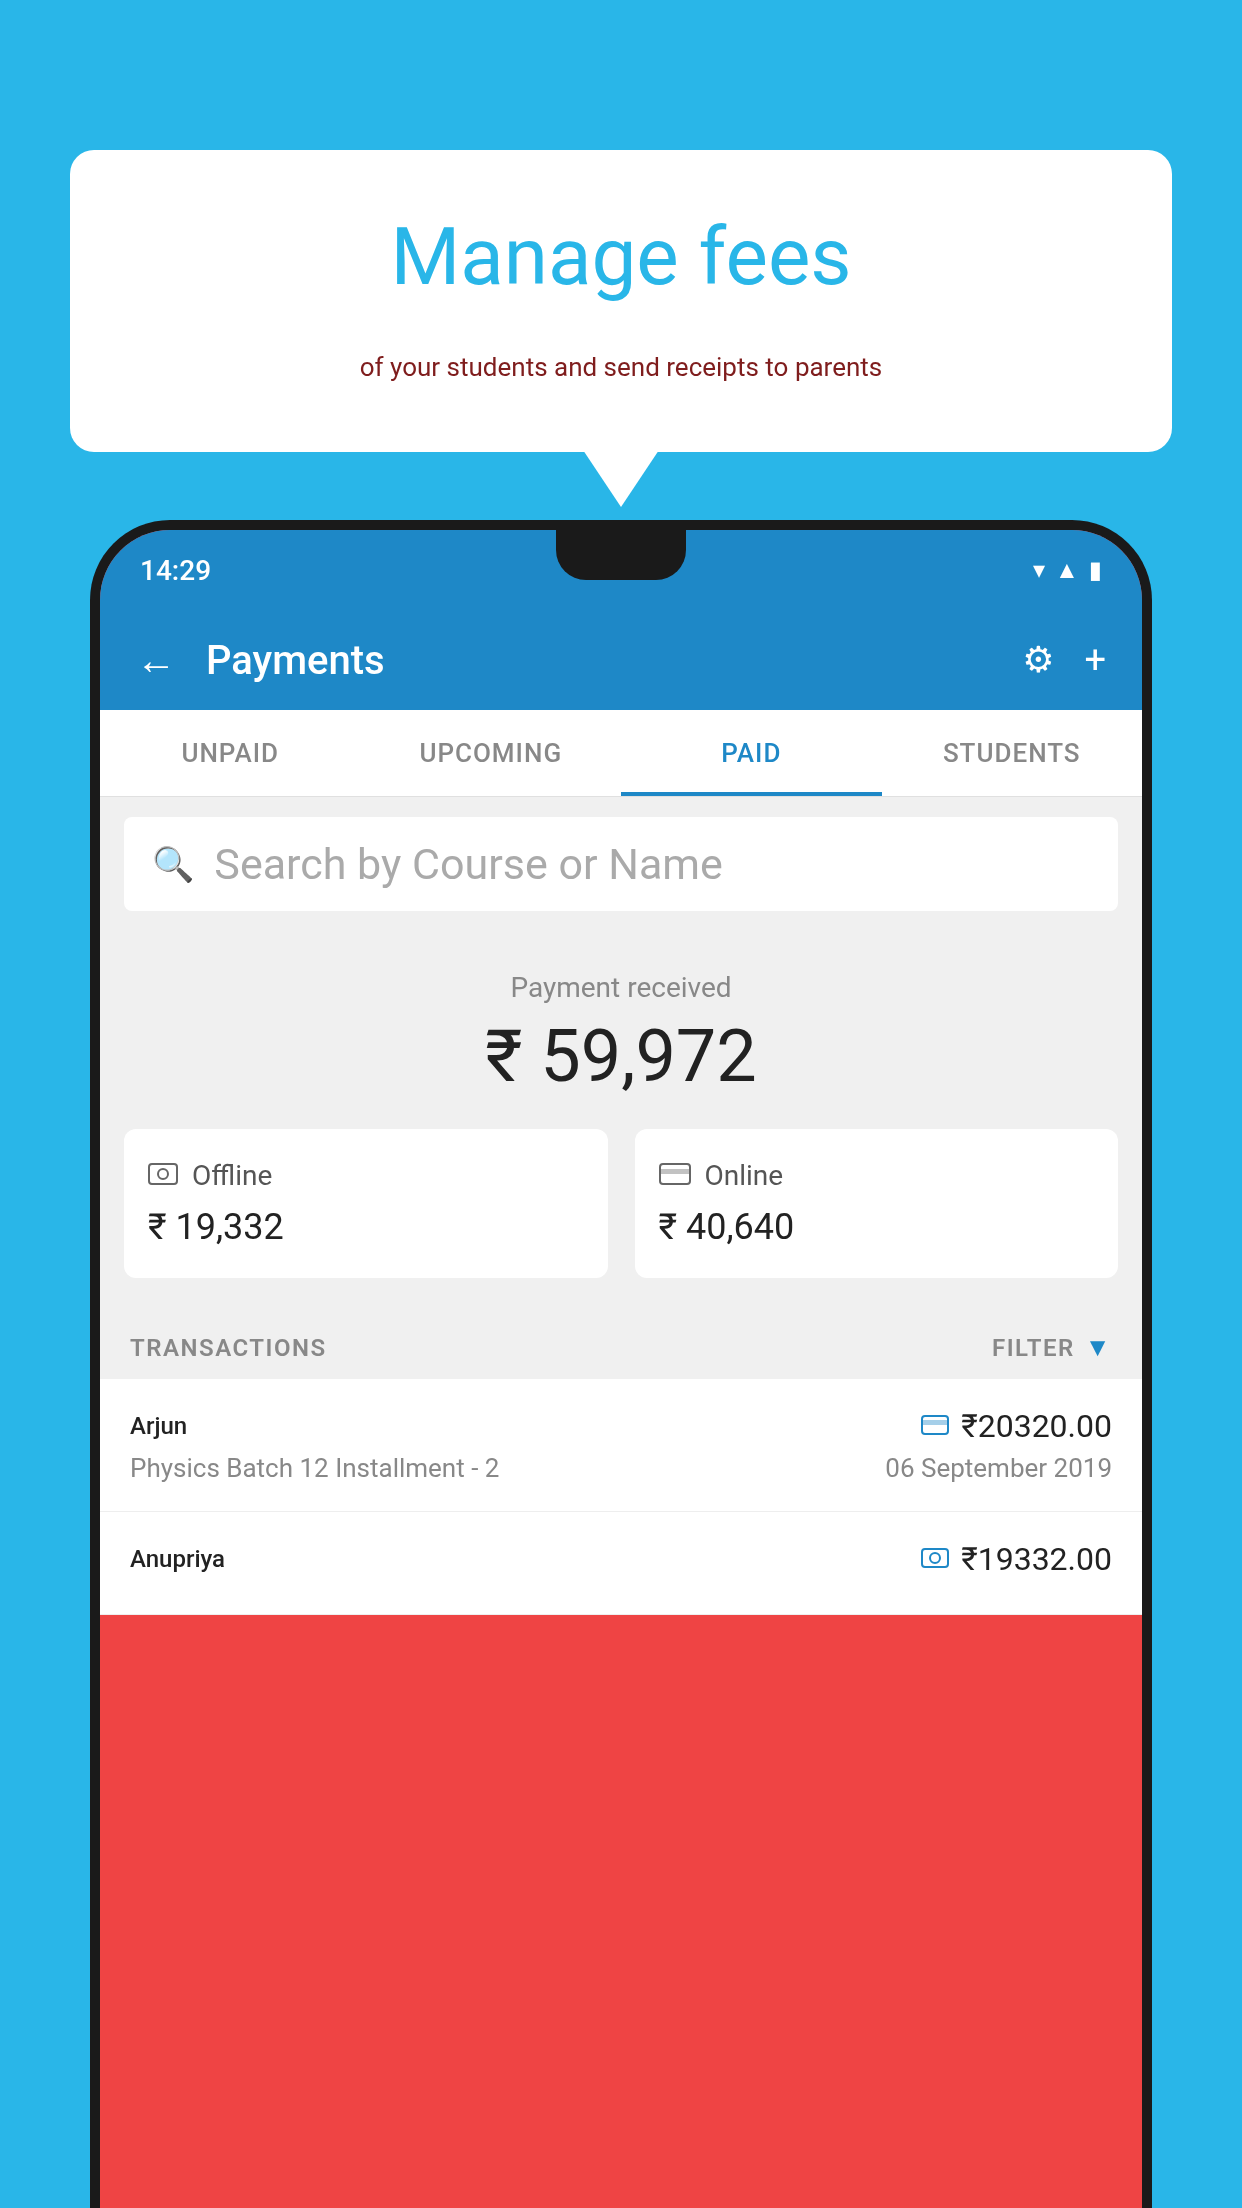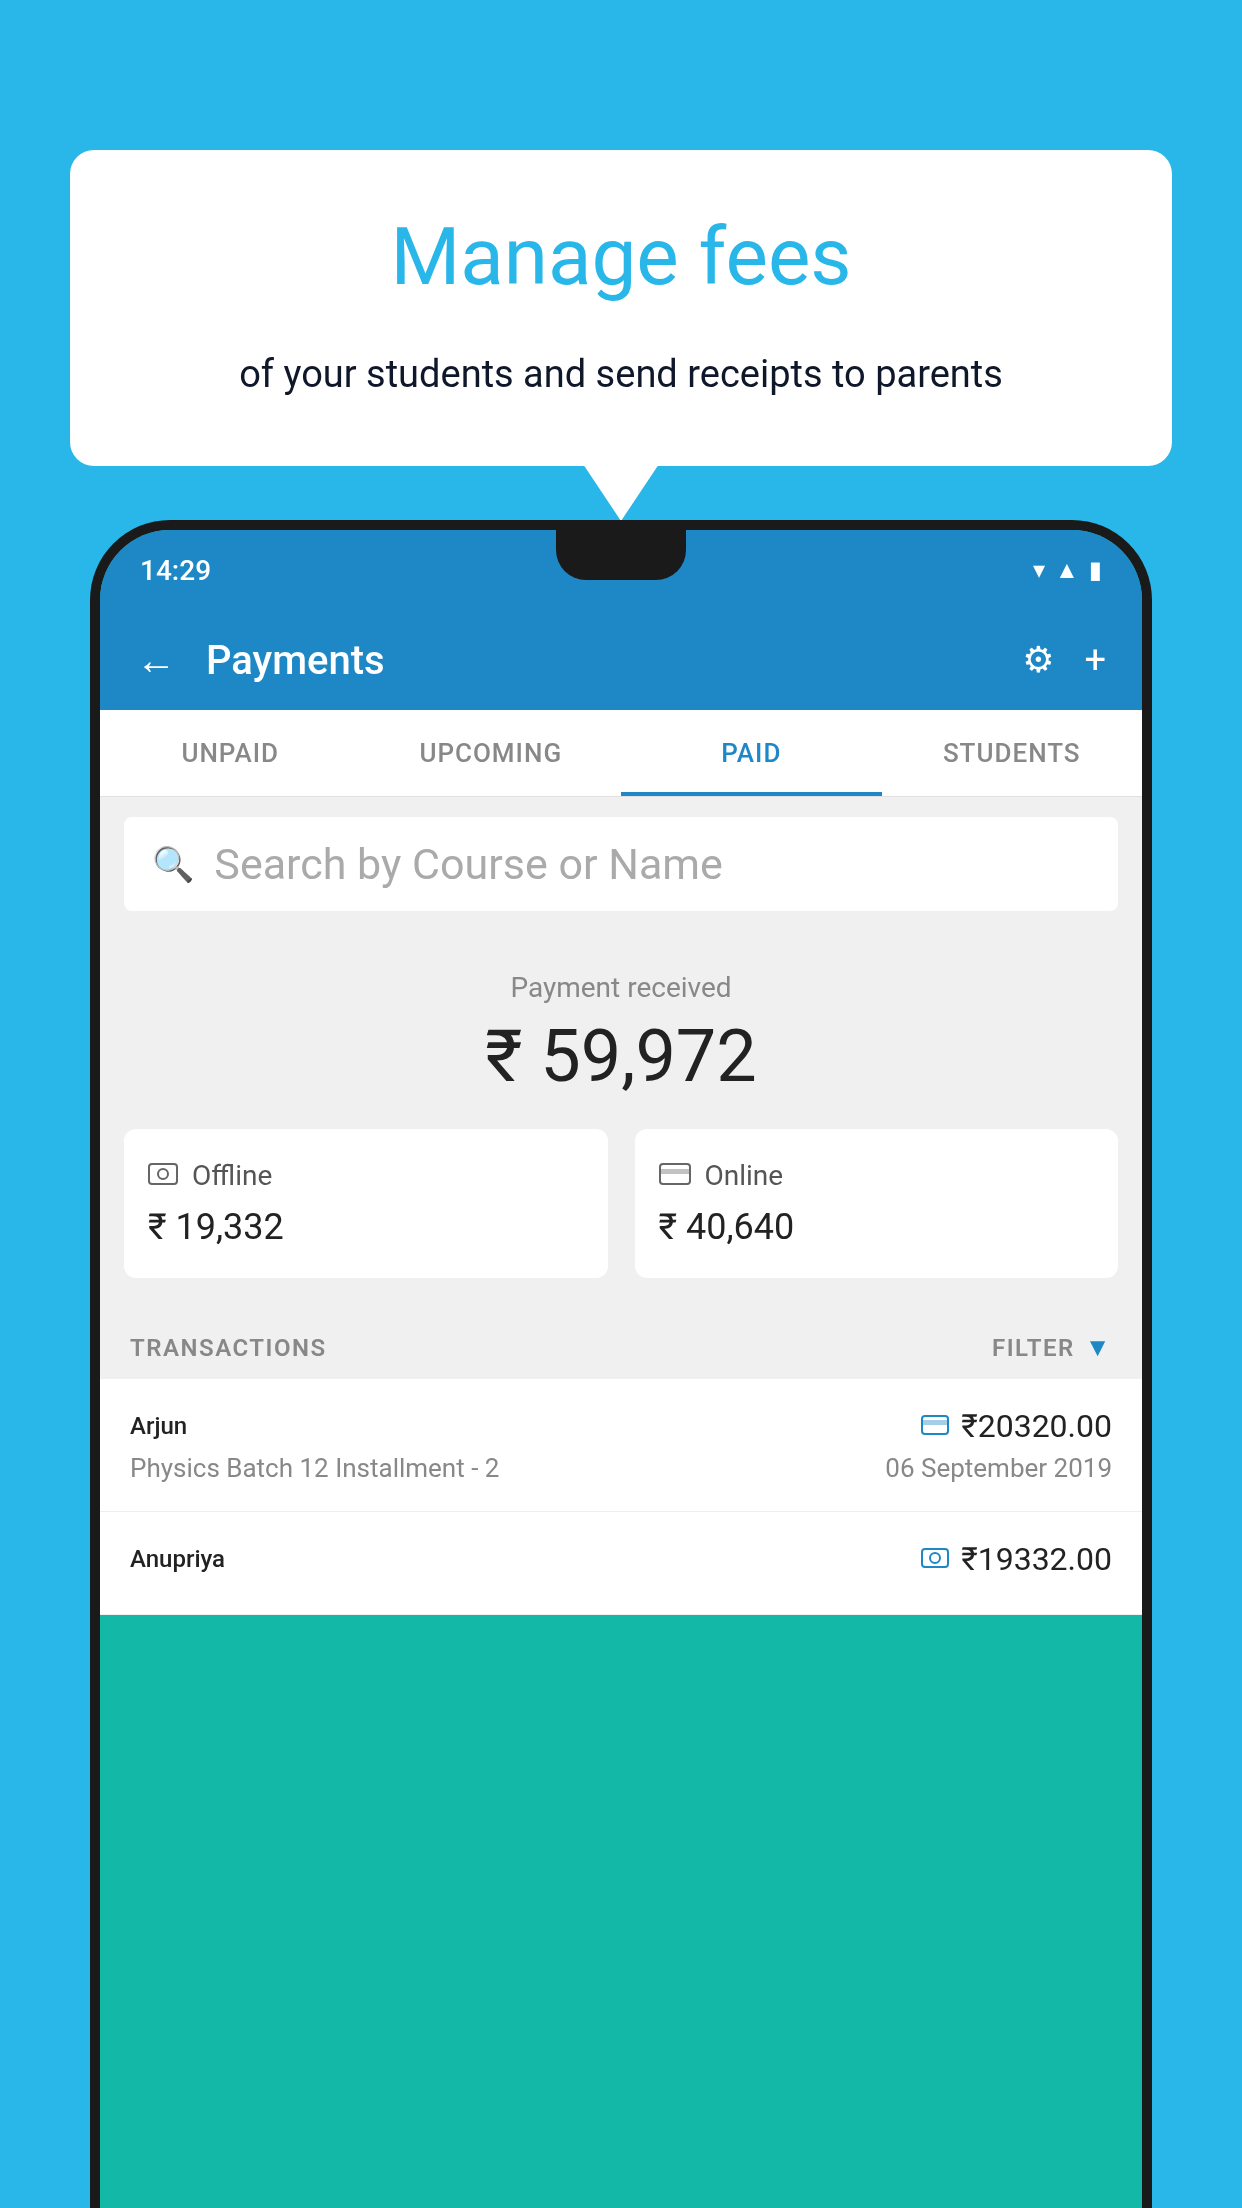--- a/index.html
+++ b/index.html
@@ -41,22 +41,22 @@
     }
 
     .bubble-title {
       font-size: 80px;
       color: #29b6e8;
       font-weight: 400;
       margin-bottom: 20px;
     }
 
     .bubble-subtitle {
-      font-size: 38px;
-      color: #0f172a;
+      font-size: 26px;
+      color: #7f1d1d;
       font-weight: 400;
       margin-top: 48px;
     }
 
     
     .phone-mockup {
       position: absolute;
       top: 520px;
       left: 90px;
       right: 90px;
@@ -65,21 +65,21 @@
       border-radius: 80px 80px 0 0;
       overflow: hidden;
     }
 
     .phone-inner {
       position: absolute;
       top: 10px;
       left: 10px;
       right: 10px;
       bottom: 0;
-      background: #14b8a6;
+      background: #ef4444;
       border-radius: 70px 70px 0 0;
       overflow: hidden;
     }
 
     
     .phone-status-bar {
       background: #1e88c7;
       height: 80px;
       display: flex;
       align-items: center;

